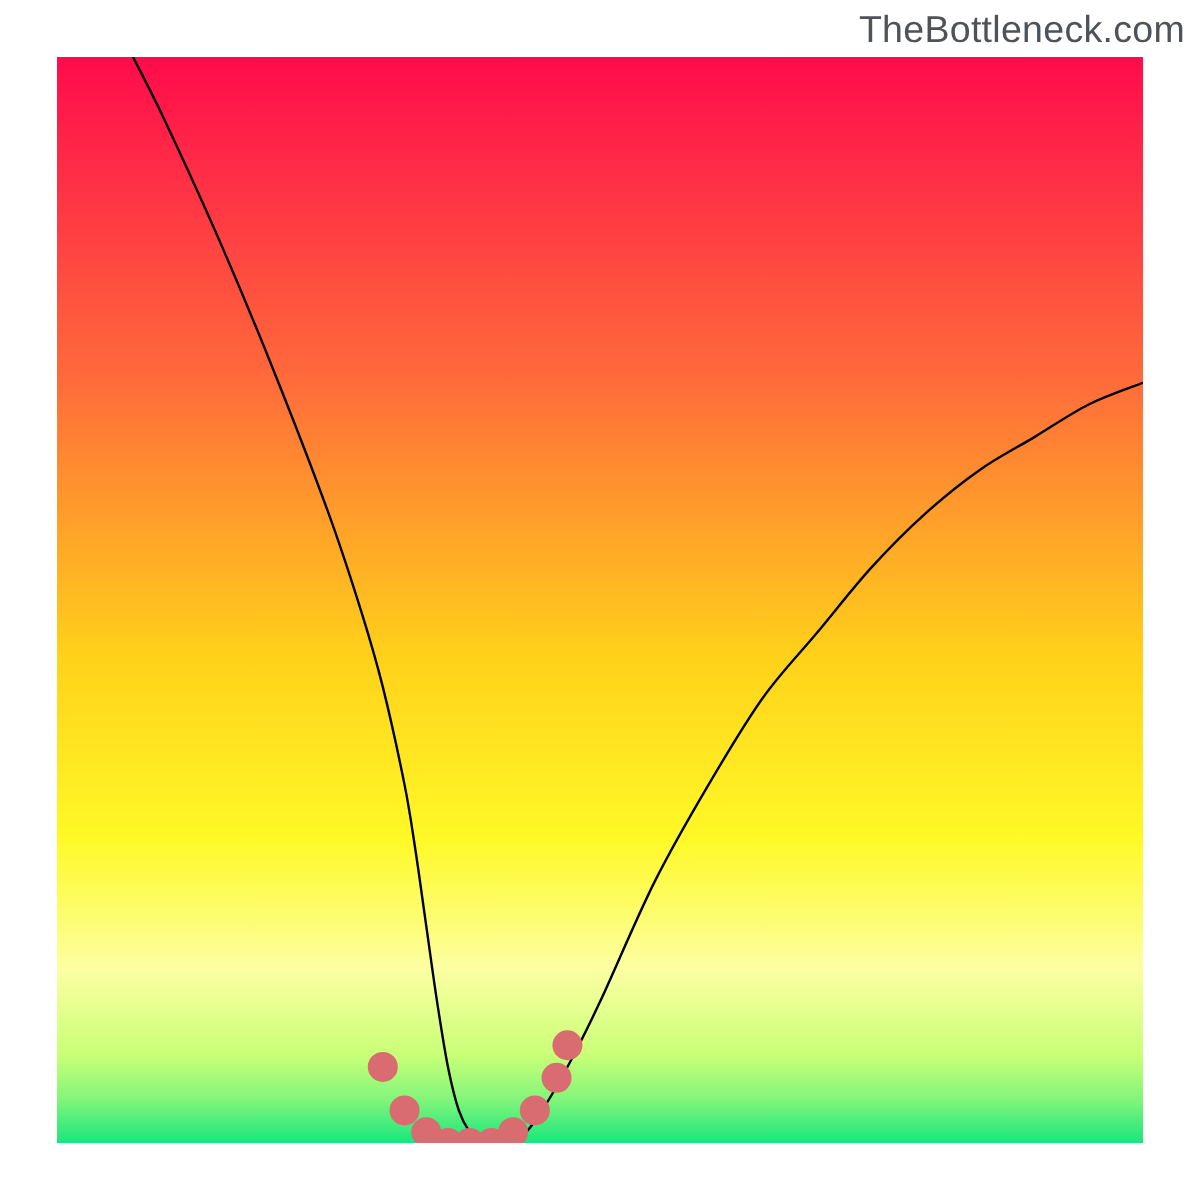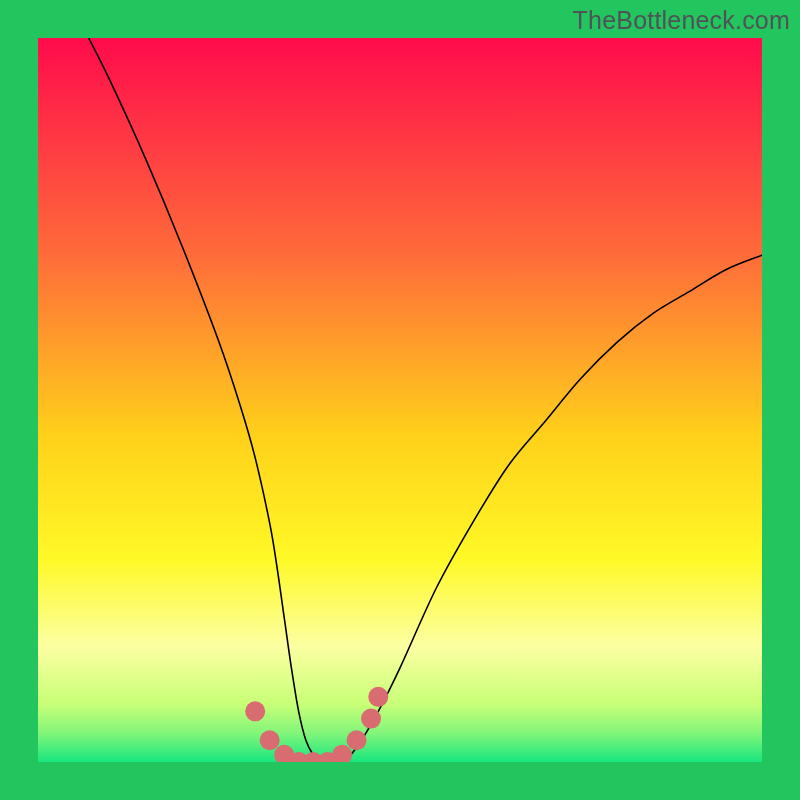--- a/index.html
+++ b/index.html
@@ -7,21 +7,21 @@
     padding: 0;
     width: 800px;
     height: 800px;
     background: #000000;
     overflow: hidden;
     font-family: Arial, Helvetica, sans-serif;
   }
   .frame {
     position: absolute;
     inset: 0;
-    background: #22c55e;
+    background: #ffffff;
   }
   .plot-area {
     position: absolute;
     left: 38px;
     top: 38px;
     width: 724px;
     height: 724px;
     overflow: hidden;
   }
   .watermark {

